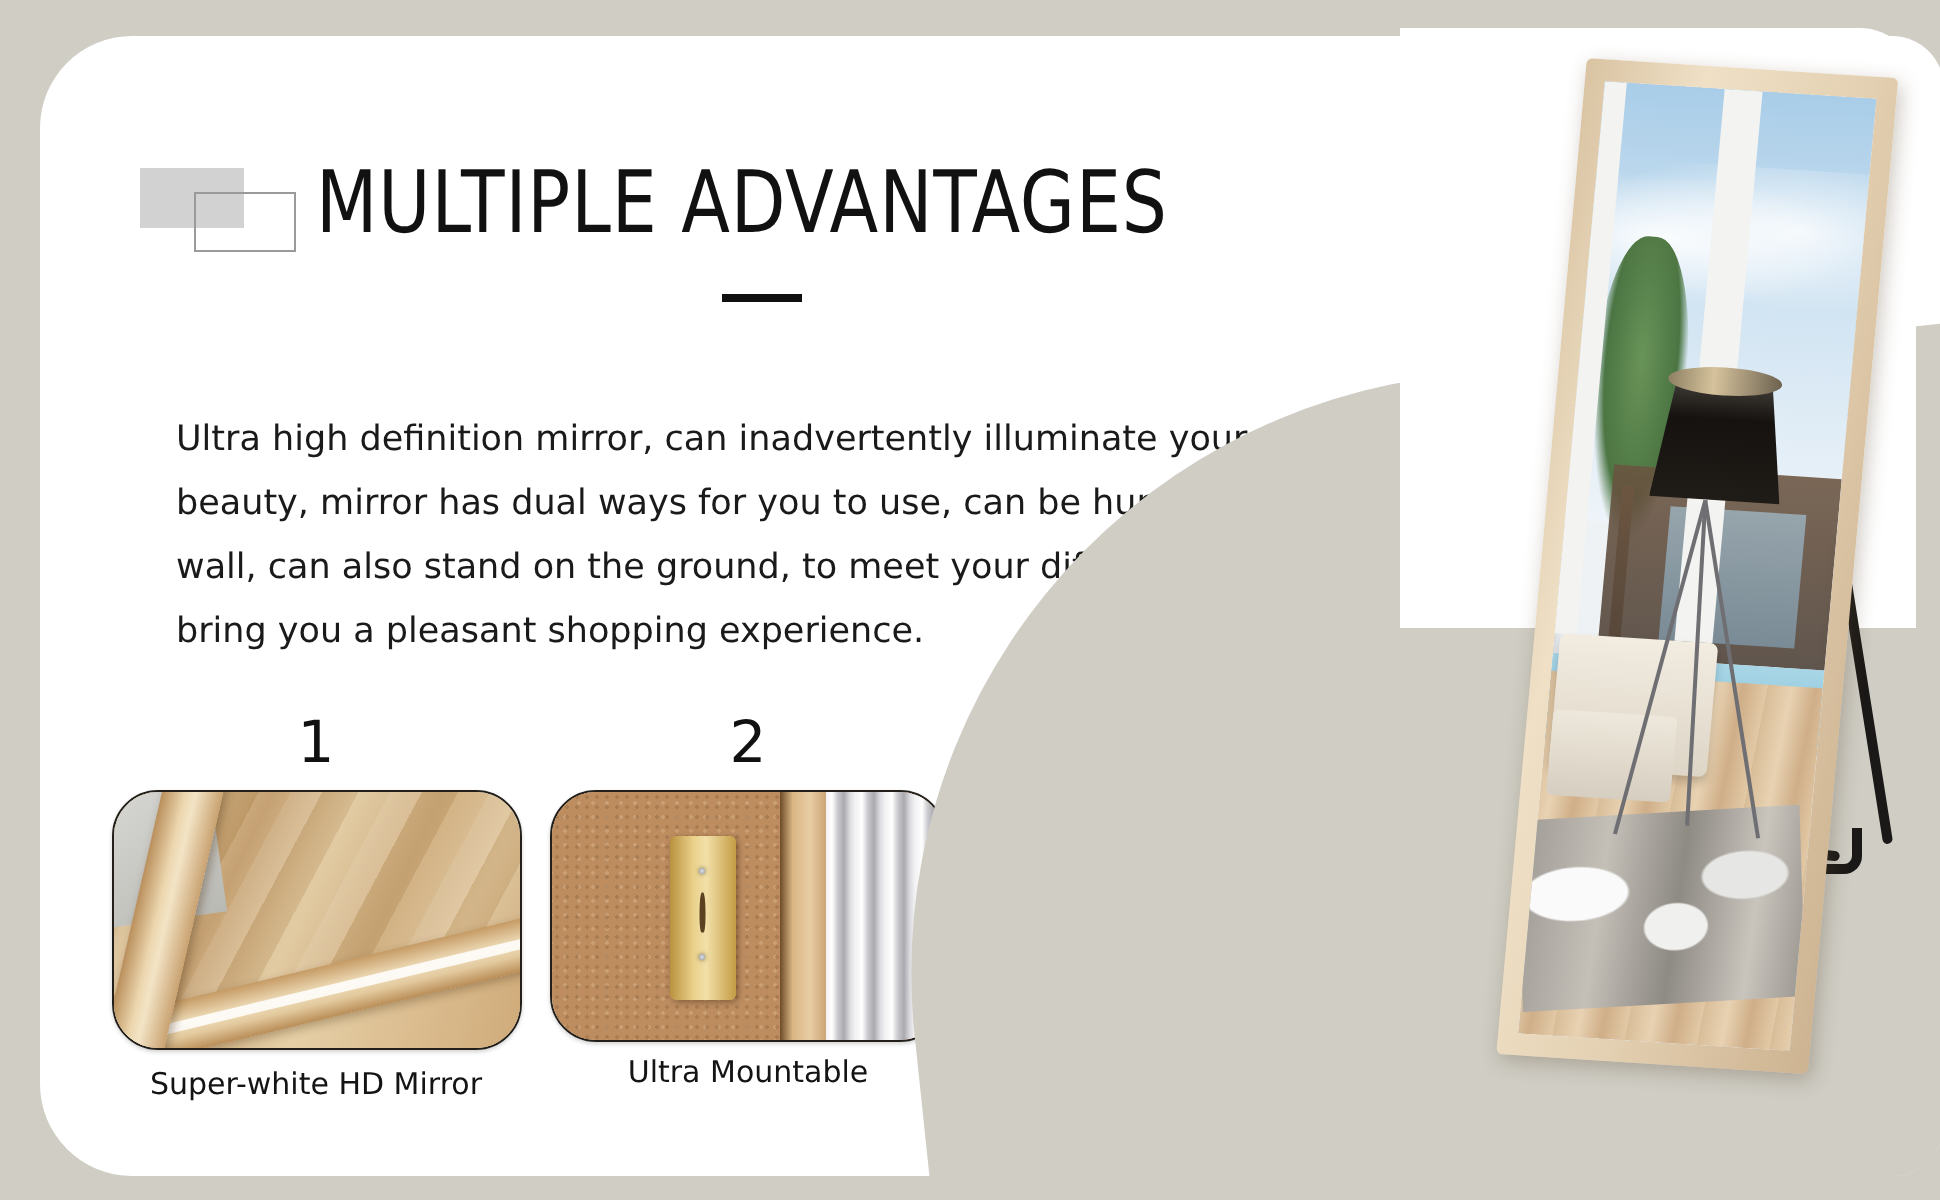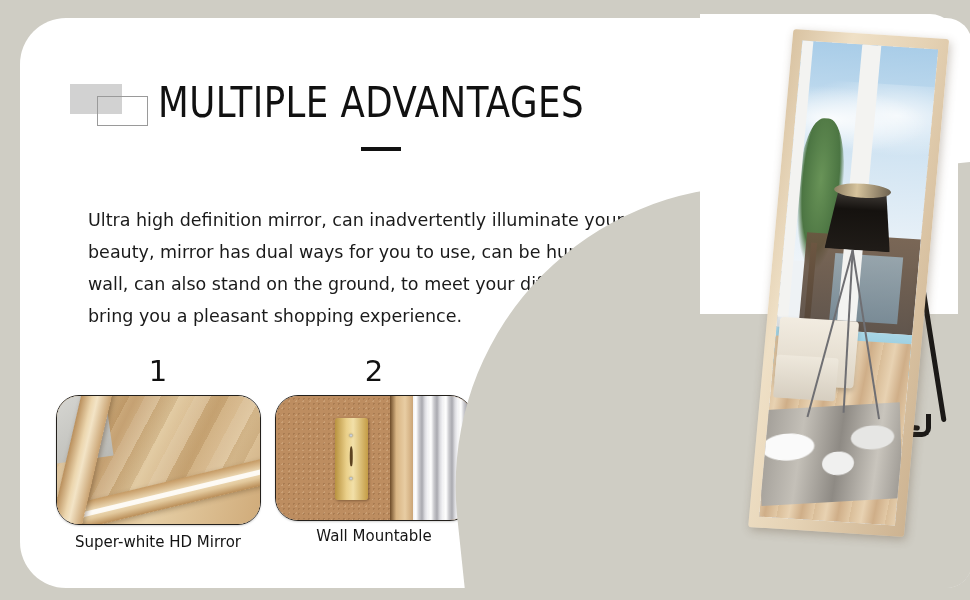--- a/index.html
+++ b/index.html
@@ -262,21 +262,21 @@
             <div class="woodedge"></div>
             <div class="stripes"></div>
             <div class="bracket">
               <div class="khole2"></div>
               <div class="khole"></div>
               <div class="screw s1"></div>
               <div class="screw s2"></div>
             </div>
           </div>
         </div>
-        <div class="f-cap">Wall Mountable</div>
+        <div class="f-cap">Ultra Mountable</div>
       </div>
 
       <div class="feature f3">
         <div class="f-num">3</div>
         <div class="f-img">
           <div class="art3">
             <div class="grain"></div>
             <div class="mframe"></div>
             <div class="legh"></div>
             <div class="foot"></div>

